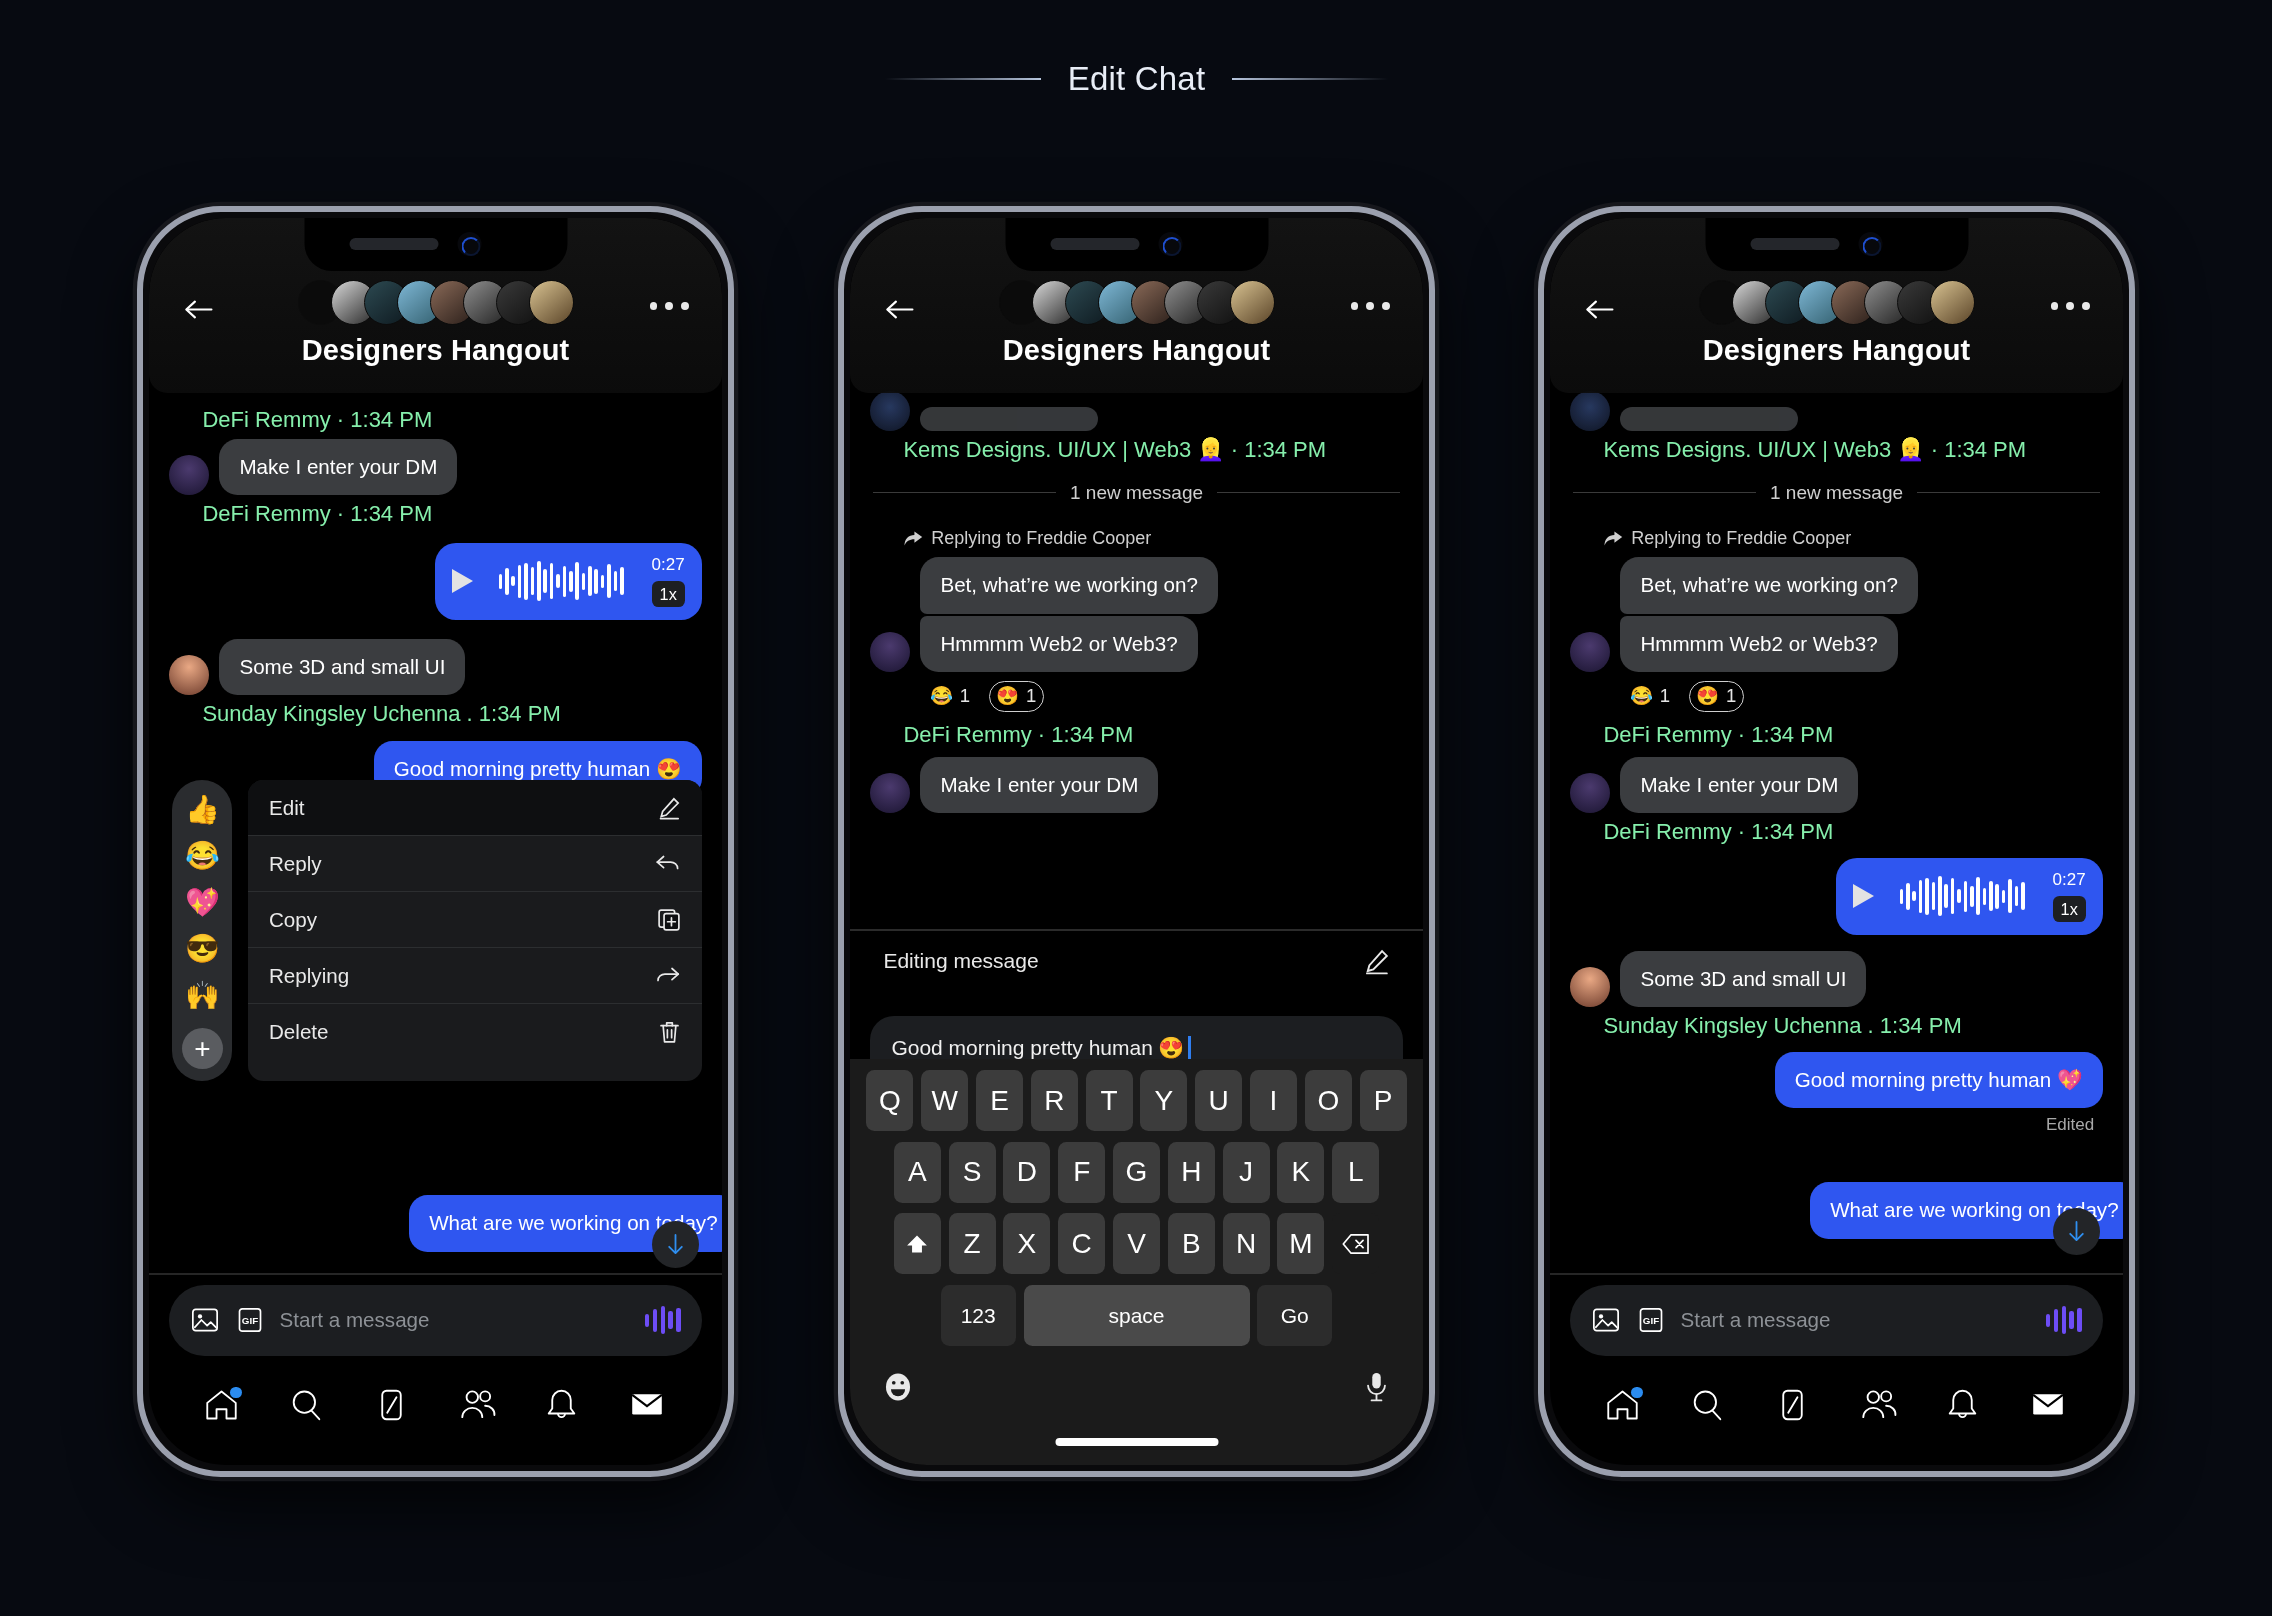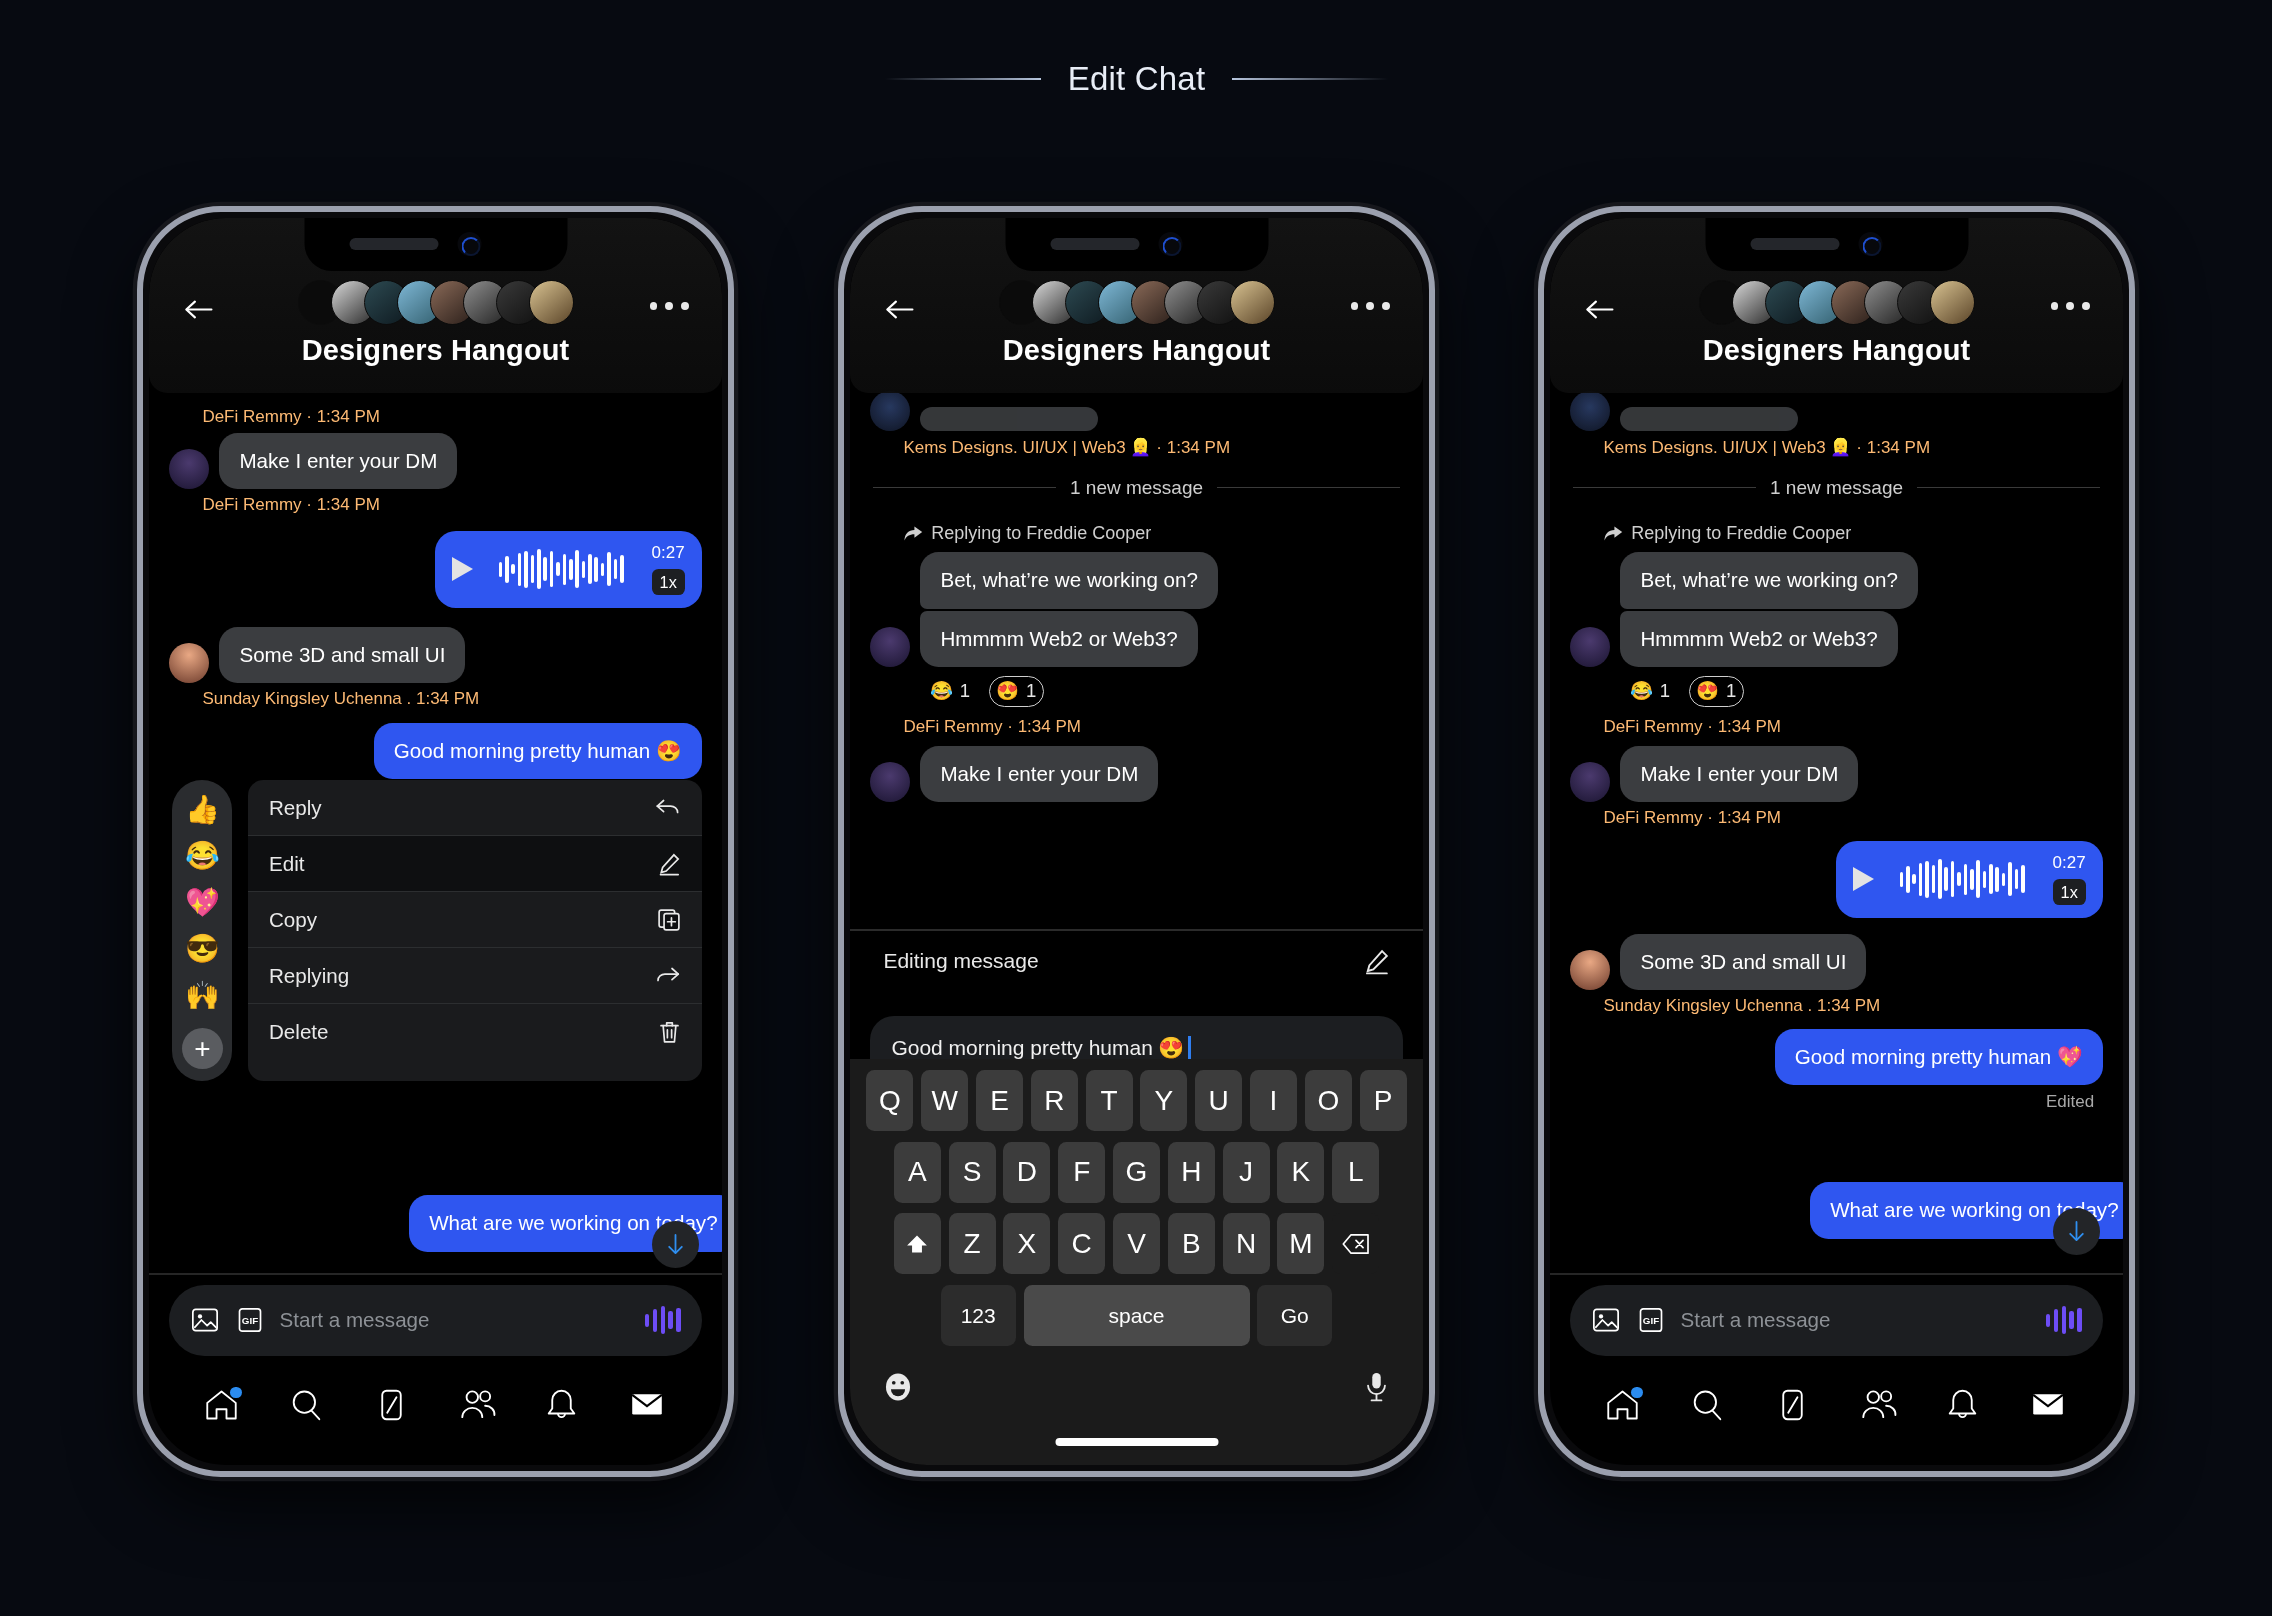--- a/index.html
+++ b/index.html
@@ -59,21 +59,21 @@
   .hdr-dots{ position:absolute; right:33px; top:84px; display:flex; gap:7.8px; cursor:pointer;}
   .hdr-dots i{ width:7.8px; height:7.8px; border-radius:50%; background:#e9e9e9; display:block;}
   .avatars{ position:absolute; left:50%; top:62px; transform:translateX(-50%); display:flex; }
   .avatars .av{ width:45px; height:45px; border-radius:50%; margin-left:-12px; border:1.4px solid #0c0c0c; background:#2a2a2a; overflow:hidden; position:relative;}
   .avatars .av:first-child{ margin-left:0; }
   .chat-title{ position:absolute; left:0; top:116px; width:100%; text-align:center; color:#fff; font-size:29px; font-weight:bold; letter-spacing:0.1px;}
 
   
   .msgs{ position:absolute; left:0; right:0; top:0; bottom:0; padding:0 20px; }
 
-  .meta{ color:#fdba74; font-size:17px; margin:5.7px 0 5.7px 33px; }
+  .meta{ color:#86efac; font-size:22px; margin:5.7px 0 5.7px 33px; }
 
   .row{ display:flex; align-items:flex-end; gap:10px; margin-bottom:2.8px; }
   .row.out{ justify-content:flex-end; }
   .ava{ width:40px; height:40px; border-radius:50%; flex:0 0 40px; overflow:hidden; background:#333; position:relative;}
 
   .bub{
     background:#3b3d40; color:#ffffff; font-size:20.6px; line-height:1;
     padding:18px 20px; border-radius:18.5px; max-width:341px;
   }
   .bub.out{ background:#2f56f0; }
@@ -238,35 +238,35 @@
     <div class="emoji-col">
       <div class="em">👍</div>
       <div class="em">😂</div>
       <div class="em">💖</div>
       <div class="em">😎</div>
       <div class="em">🙌</div>
       <div class="plus">+</div>
     </div>
 
     <div class="ctx-menu">
+      <div class="ctx-item active">
+        <span>Edit</span>
+        <span>
+          <svg width="24" height="24" viewBox="0 0 34 34" fill="none" stroke="#e9e9e9" stroke-width="2.4" stroke-linecap="round">
+                <path d="M24 4 L30 10 L13 27 L6 29 L8 22 Z"></path>
+                <path d="M5 32 H30"></path>
+              </svg>
+        </span>
+      </div>
       <div class="ctx-item">
         <span>Reply</span>
         <span>
           <svg width="25.6" height="21" viewBox="0 0 36 30" fill="none" stroke="#e9e9e9" stroke-width="2.4" stroke-linecap="round" stroke-linejoin="round">
                 <path d="M12 5 L3 13 L12 21"></path>
                 <path d="M3 13 H22 a10 9 0 0 1 10 9"></path>
-              </svg>
-        </span>
-      </div>
-      <div class="ctx-item active">
-        <span>Edit</span>
-        <span>
-          <svg width="24" height="24" viewBox="0 0 34 34" fill="none" stroke="#e9e9e9" stroke-width="2.4" stroke-linecap="round">
-                <path d="M24 4 L30 10 L13 27 L6 29 L8 22 Z"></path>
-                <path d="M5 32 H30"></path>
               </svg>
         </span>
       </div>
       <div class="ctx-item">
         <span>Copy</span>
         <span>
           <svg width="24" height="24" viewBox="0 0 34 34" fill="none" stroke="#e9e9e9" stroke-width="2.4" stroke-linejoin="round">
                 <rect x="3" y="3" width="22" height="24" rx="3"></rect>
                 <rect x="10" y="8" width="21" height="23" rx="3" fill="#0e0f11"></rect>
                 <path d="M20.5 14v11M15 19.5h11" stroke-linecap="round"></path>

